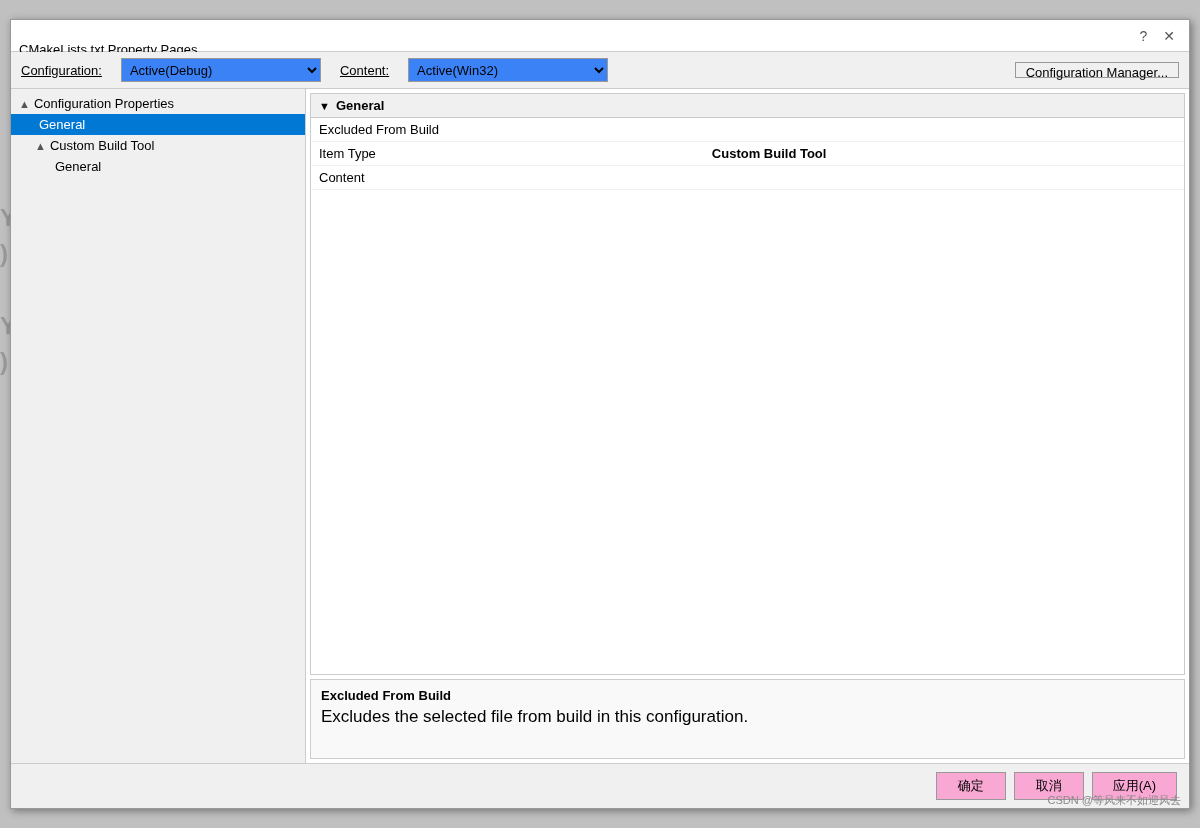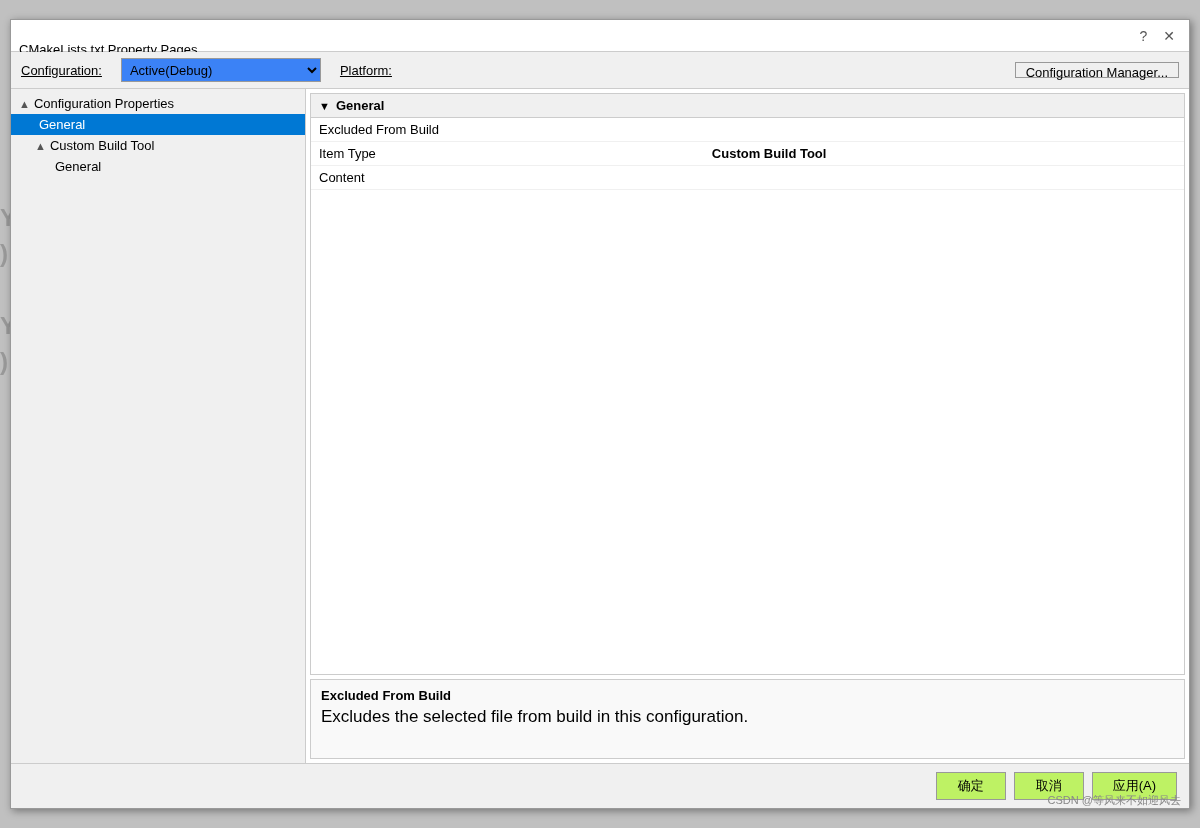--- a/index.html
+++ b/index.html
@@ -224,21 +224,21 @@
       align-items: center;
       justify-content: flex-end;
       padding: 8px 12px;
       gap: 8px;
       border-top: 1px solid #ccc;
       background: #f0f0f0;
     }
 
     .footer-btn {
       border: 1px solid #999;
-      background: #bef264;
+      background: #f9a8d4;
       padding: 4px 20px;
       font-size: 13px;
       height: 28px;
       cursor: pointer;
       min-width: 70px;
     }
 
     .watermark {
       position: absolute;
       bottom: 0;
@@ -272,21 +272,24 @@
       <button class="ctrl-btn">?</button>
       <button class="ctrl-btn">✕</button>
     </div>
   </div>
 
   <div class="toolbar">
     <label class="toolbar-label">Configuration:</label>
     <select class="toolbar-select">
       <option>Active(Debug)</option>
     </select>
-    <label class="toolbar-label">Platform:</label>
+    <label class="toolbar-label">Content:</label>
+    <select class="toolbar-select">
+      <option>Active(Win32)</option>
+    </select>
     <button class="toolbar-btn">Configuration Manager...</button>
   </div>
 
   <div class="main-content">
 
     <div class="left-panel">
       <div class="tree-item">
         <span class="expand-icon">▲</span>
         <span>Configuration Properties</span>
       </div>

